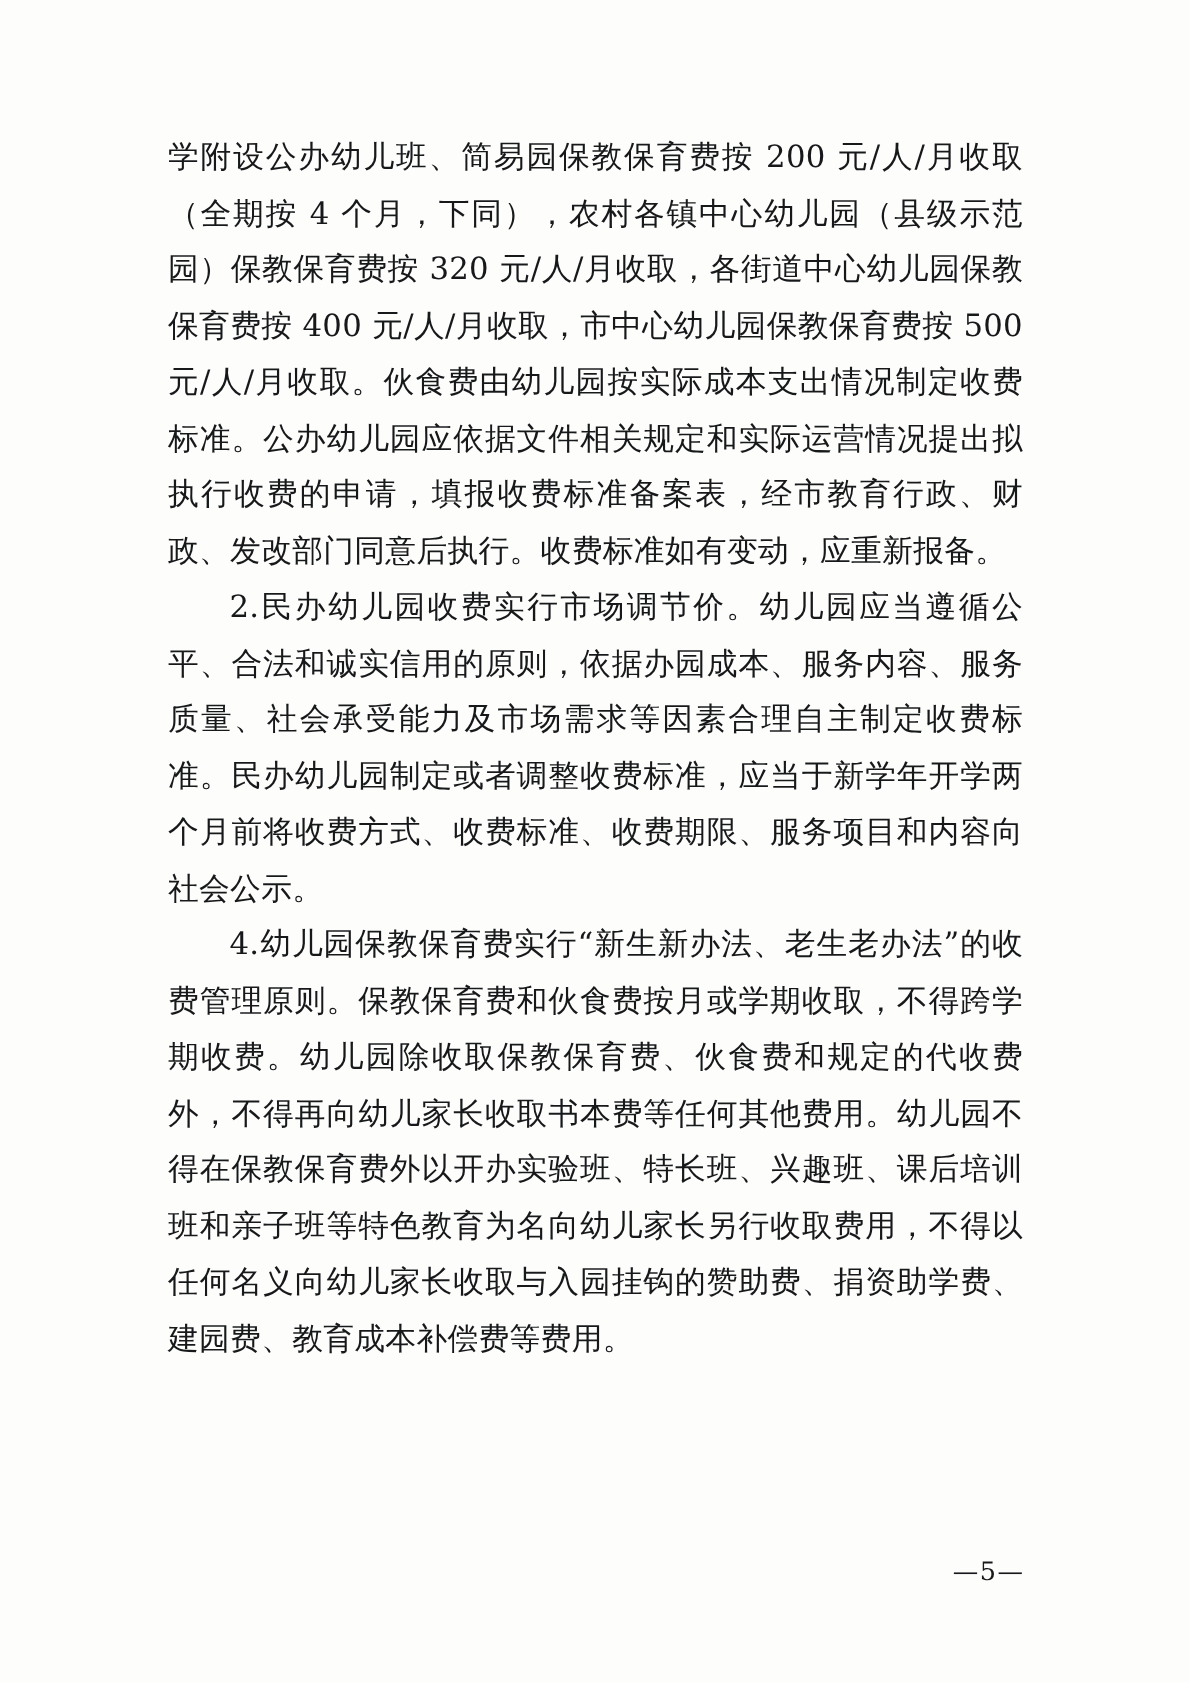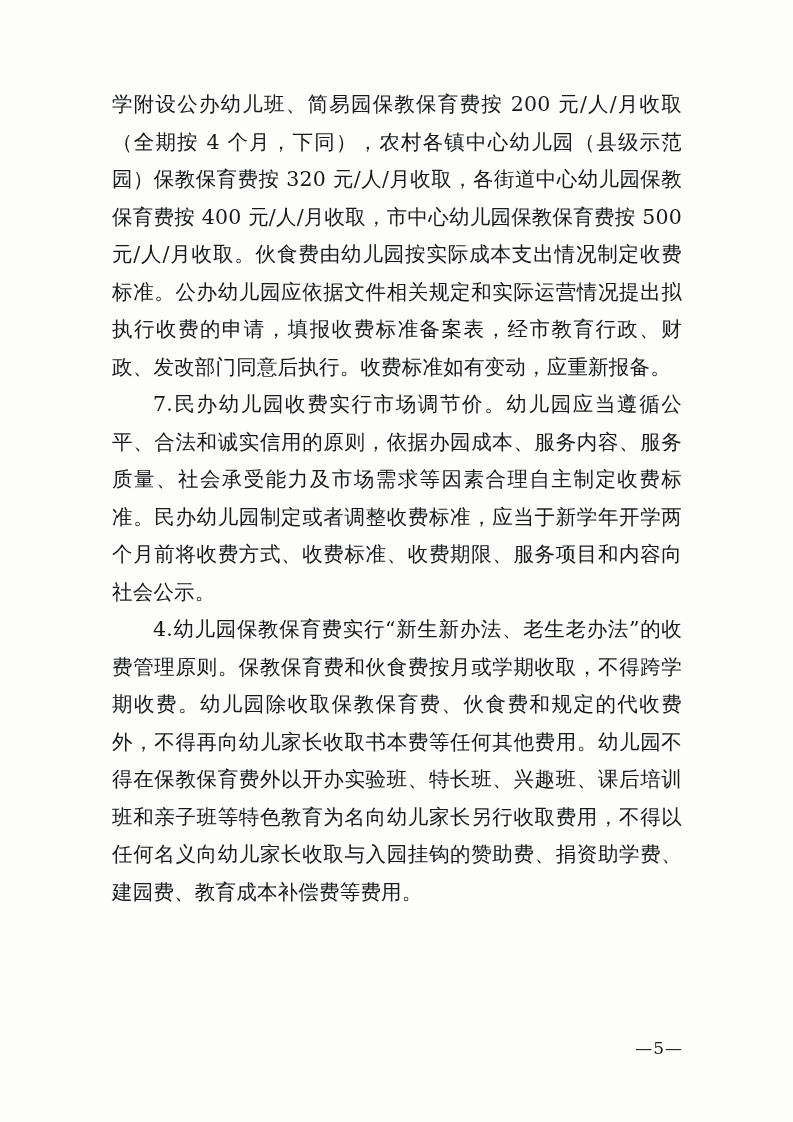--- a/index.html
+++ b/index.html
@@ -50,18 +50,18 @@
     letter-spacing: 1px;
     font-family: "DejaVu Serif", "Liberation Serif", serif;
   }
 </style>
 </head>
 <body>
 
 <div class="page">
   <div class="content">
     <p class="para">学附设公办幼儿班、简易园保教保育费按 200 元/人/月收取（全期按 4 个月，下同），农村各镇中心幼儿园（县级示范园）保教保育费按 320 元/人/月收取，各街道中心幼儿园保教保育费按 400 元/人/月收取，市中心幼儿园保教保育费按 500 元/人/月收取。伙食费由幼儿园按实际成本支出情况制定收费标准。公办幼儿园应依据文件相关规定和实际运营情况提出拟执行收费的申请，填报收费标准备案表，经市教育行政、财政、发改部门同意后执行。收费标准如有变动，应重新报备。</p>
-    <p class="para indent">7.民办幼儿园收费实行市场调节价。幼儿园应当遵循公平、合法和诚实信用的原则，依据办园成本、服务内容、服务质量、社会承受能力及市场需求等因素合理自主制定收费标准。民办幼儿园制定或者调整收费标准，应当于新学年开学两个月前将收费方式、收费标准、收费期限、服务项目和内容向社会公示。</p>
+    <p class="para indent">2.民办幼儿园收费实行市场调节价。幼儿园应当遵循公平、合法和诚实信用的原则，依据办园成本、服务内容、服务质量、社会承受能力及市场需求等因素合理自主制定收费标准。民办幼儿园制定或者调整收费标准，应当于新学年开学两个月前将收费方式、收费标准、收费期限、服务项目和内容向社会公示。</p>
     <p class="para indent">4.幼儿园保教保育费实行“新生新办法、老生老办法”的收费管理原则。保教保育费和伙食费按月或学期收取，不得跨学期收费。幼儿园除收取保教保育费、伙食费和规定的代收费外，不得再向幼儿家长收取书本费等任何其他费用。幼儿园不得在保教保育费外以开办实验班、特长班、兴趣班、课后培训班和亲子班等特色教育为名向幼儿家长另行收取费用，不得以任何名义向幼儿家长收取与入园挂钩的赞助费、捐资助学费、建园费、教育成本补偿费等费用。</p>
 
   </div>
   <div class="footer">—5—</div>
 </div>
 
 </body></html>

